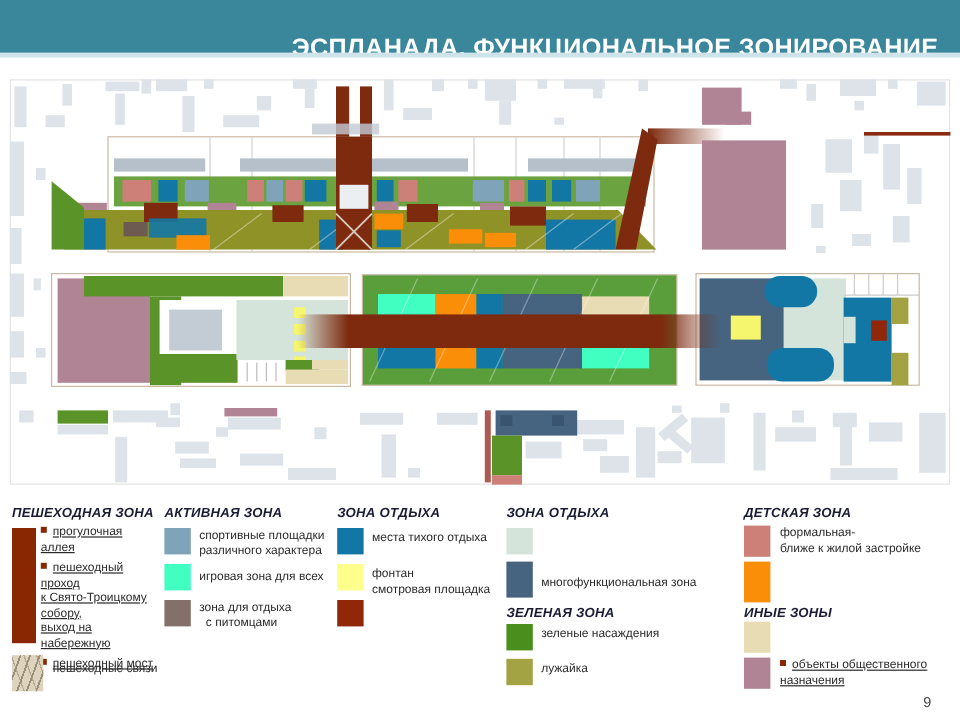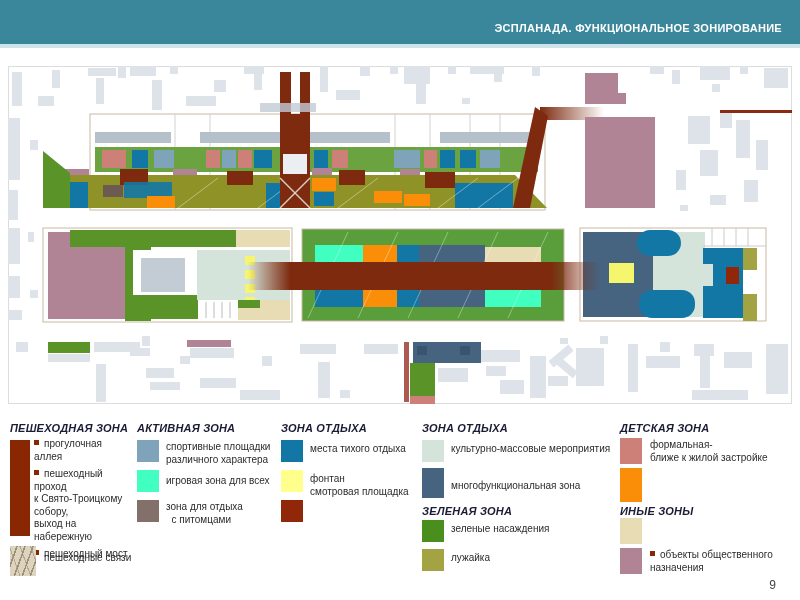--- a/index.html
+++ b/index.html
@@ -1,39 +1,39 @@
 <!DOCTYPE html>
 <html><head>
 <meta charset="utf-8">
 <style>
   html,body{margin:0;padding:0;}
   body{width:800px;height:600px;position:relative;background:#ffffff;
        font-family:"Liberation Sans","DejaVu Sans",sans-serif;overflow:hidden;}
   .topbar{position:absolute;left:0;top:0;width:800px;height:44px;background:#3a879b;}
-  .topbar .title{position:absolute;right:18px;top:4px;height:44px;line-height:48px;
-       color:#ffffff;font-size:11px;font-weight:700;letter-spacing:.3px;}
+  .topbar .title{position:absolute;right:18px;top:17px;height:44px;line-height:48px;
+       color:#ffffff;font-size:21px;font-weight:700;letter-spacing:.3px;}
   .accent-strip{position:absolute;left:0;top:44px;width:800px;height:4px;background:#cfe3ea;}
   .map-wrap{position:absolute;left:8px;top:66px;width:784px;height:338px;}
   .legend{position:absolute;left:0;top:410px;width:800px;height:180px;}
   .lg-h{position:absolute;font-size:11px;font-weight:700;color:#1b1b35;letter-spacing:.2px;font-style:italic;}
   .lg-t{position:absolute;font-size:10px;color:#2b2b2b;line-height:1.25;white-space:pre-line;}
   .sw{position:absolute;width:22px;height:22px;}
   .c-steel{background:#7fa3b8}.c-mint{background:#40ffc0}.c-taupe{background:#84706b}
   .c-teal{background:#1377a5}.c-yellow{background:#ffff8c}.c-dred{background:#8f2708}
   .c-pale{background:#d4e4da}.c-slate{background:#46637f}.c-green{background:#4a8f1e}
   .c-olive{background:#a3a344}.c-salmon{background:#cc8077}.c-orange{background:#fb8e09}
   .c-beige{background:#e8dcb5}.c-rose{background:#b08495}
   .ped-sw{width:20px;height:96px;background:#8a2703;}
   .hatch-sw{width:26px;height:30px;background:
       repeating-linear-gradient(110deg,rgba(0,0,0,0) 0 6px,#9a8f77 6px 7.5px),
       repeating-linear-gradient(70deg,rgba(0,0,0,0) 0 9px,#b3a88e 9px 10px),#ddd3bf;}
   .bullet{display:inline-block;width:5px;height:5px;background:#8a2703;margin-right:5px;
       vertical-align:2px;}
   .li{font-size:10px;color:#2b2b2b;line-height:1.25;margin-bottom:5px;}
-  .li span.txt{white-space:pre-line;}
+  .li span.txt{white-space:pre-line;text-decoration:underline;}
   .page-number{position:absolute;right:24px;top:578px;font-size:12px;color:#444;}
 </style>
 </head>
 <body>
 
 <div>
 
   <header class="topbar">
     <div class="title">ЭСПЛАНАДА. ФУНКЦИОНАЛЬНОЕ ЗОНИРОВАНИЕ</div>
   </header>
@@ -348,21 +348,20 @@
     <div class="lg-h" style="left:281px;top:12px">ЗОНА ОТДЫХА</div>
     <div class="sw c-teal" style="left:281px;top:30px"></div>
     <div class="lg-t" style="left:310px;top:33px;width:120px">места тихого отдыха</div>
     <div class="sw c-yellow" style="left:281px;top:60px"></div>
     <div class="lg-t" style="left:310px;top:63px;width:120px">фонтан</div>
     <div class="sw c-dred" style="left:281px;top:90px"></div>
     <div class="lg-t" style="left:310px;top:76px;width:120px">смотровая площадка</div>
 
     <div class="lg-h" style="left:422px;top:12px">ЗОНА ОТДЫХА</div>
     <div class="sw c-pale" style="left:422px;top:30px"></div>
-    <div class="lg-t" style="left:451px;top:33px;width:170px">культурно-массовые мероприятия</div>
     <div class="sw c-slate" style="left:422px;top:58px;height:30px"></div>
     <div class="lg-t" style="left:451px;top:70px;width:170px">многофункциональная зона</div>
     <div class="lg-h" style="left:422px;top:95px">ЗЕЛЕНАЯ ЗОНА</div>
     <div class="sw c-green" style="left:422px;top:110px"></div>
     <div class="lg-t" style="left:451px;top:113px;width:160px">зеленые насаждения</div>
     <div class="sw c-olive" style="left:422px;top:139px"></div>
     <div class="lg-t" style="left:451px;top:142px;width:160px">лужайка</div>
 
     <div class="lg-h" style="left:620px;top:12px">ДЕТСКАЯ ЗОНА</div>
     <div class="sw c-salmon" style="left:620px;top:28px;height:26px"></div>

